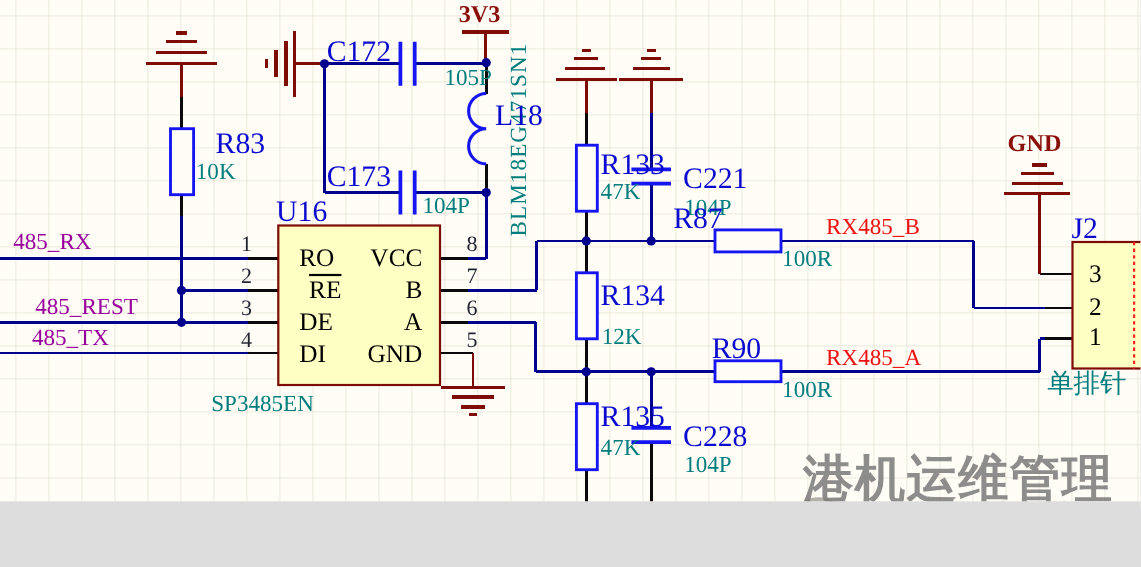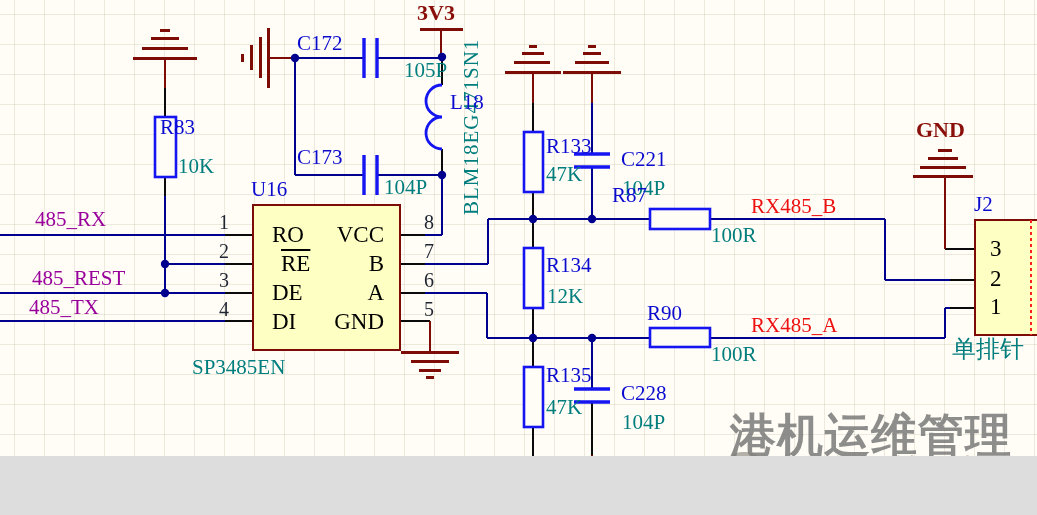--- a/index.html
+++ b/index.html
@@ -8,21 +8,21 @@
     background-color:#fffdf6;
     background-image:
       linear-gradient(rgba(190,180,155,.28) 1px, transparent 1px),
       linear-gradient(90deg, rgba(190,180,155,.28) 1px, transparent 1px);
     background-size:30px 30px;
     background-position:14px 14px;
     font-family:"Liberation Serif","DejaVu Serif",serif;
   }
   svg{position:absolute;left:0;top:0;}
   .t{position:absolute;white-space:nowrap;line-height:1;}
-  .ref{color:#0b0bd0;font-size:21px;text-align:right;}
+  .ref{color:#0b0bd0;font-size:27px;text-align:right;}
   .val{color:#007d7d;font-size:21px;}
   .net{color:#99009b;font-size:21px;}
   .port{color:#ee1111;font-size:21px;}
   .pwr{color:#8a0f0a;font-size:22px;font-weight:bold;}
   .pinnum{color:#1e2430;font-size:20px;width:18px;text-align:center;}
   .pname{color:#000;font-size:23px;}
   .pname.r{width:66px;text-align:right;}
   .ol{text-decoration:overline;text-decoration-thickness:2px;}
   .cn{color:#007d7d;font-size:24px;font-family:"Liberation Sans","DejaVu Sans",sans-serif;}
   .vert{transform-origin:0 0;transform:rotate(-90deg);color:#007d7d;font-size:21px;letter-spacing:1px;}
@@ -117,27 +117,27 @@
 
   <span class="t pwr" style="left:417px;top:2px">3V3</span>
   <span class="t vert" style="left:461px;top:215px">BLM18EG471SN1</span>
   <span class="t ref" style="left:450px;top:92px">L18</span>
 
   <span class="t ref" style="left:297px;top:33px">C172</span>
   <span class="t val" style="left:404px;top:60px">105P</span>
   <span class="t ref" style="left:297px;top:147px">C173</span>
   <span class="t val" style="left:384px;top:177px">104P</span>
 
-  <span class="t ref" style="left:160px;top:117px">R83</span>
-  <span class="t val" style="left:178px;top:156px">10K</span>
+  <span class="t ref" style="left:196px;top:117px">R83</span>
+  <span class="t val" style="left:178px;top:146px">10K</span>
 
   <span class="t ref" style="left:251px;top:179px">U16</span>
   <span class="t val" style="left:192px;top:357px">SP3485EN</span>
 
-  <span class="t net" style="left:35px;top:209px">485_RX</span>
+  <span class="t net" style="left:12px;top:209px">485_RX</span>
   <span class="t net" style="left:32px;top:268px">485_REST</span>
   <span class="t net" style="left:29px;top:297px">485_TX</span>
 
   <span class="t pinnum" style="left:215px;top:212px">1</span>
   <span class="t pinnum" style="left:215px;top:241px">2</span>
   <span class="t pinnum" style="left:215px;top:270px">3</span>
   <span class="t pinnum" style="left:215px;top:299px">4</span>
   <span class="t pinnum" style="left:420px;top:212px">8</span>
   <span class="t pinnum" style="left:420px;top:241px">7</span>
   <span class="t pinnum" style="left:420px;top:270px">6</span>
@@ -150,21 +150,21 @@
   <span class="t pname r" style="left:318px;top:223px">VCC</span>
   <span class="t pname r" style="left:318px;top:252px">B</span>
   <span class="t pname r" style="left:318px;top:281px">A</span>
   <span class="t pname r" style="left:318px;top:310px">GND</span>
 
   <span class="t ref" style="left:546px;top:136px">R133</span>
   <span class="t val" style="left:546px;top:164px">47K</span>
   <span class="t ref" style="left:621px;top:149px">C221</span>
   <span class="t val" style="left:622px;top:178px">104P</span>
   <span class="t ref" style="left:546px;top:255px">R134</span>
-  <span class="t val" style="left:547px;top:286px">12K</span>
+  <span class="t val" style="left:547px;top:296px">12K</span>
   <span class="t ref" style="left:546px;top:365px">R135</span>
   <span class="t val" style="left:546px;top:397px">47K</span>
   <span class="t ref" style="left:621px;top:383px">C228</span>
   <span class="t val" style="left:622px;top:412px">104P</span>
 
   <span class="t ref" style="left:612px;top:185px">R87</span>
   <span class="t val" style="left:711px;top:225px">100R</span>
   <span class="t port" style="left:751px;top:196px">RX485_B</span>
   <span class="t ref" style="left:647px;top:303px">R90</span>
   <span class="t val" style="left:711px;top:344px">100R</span>

